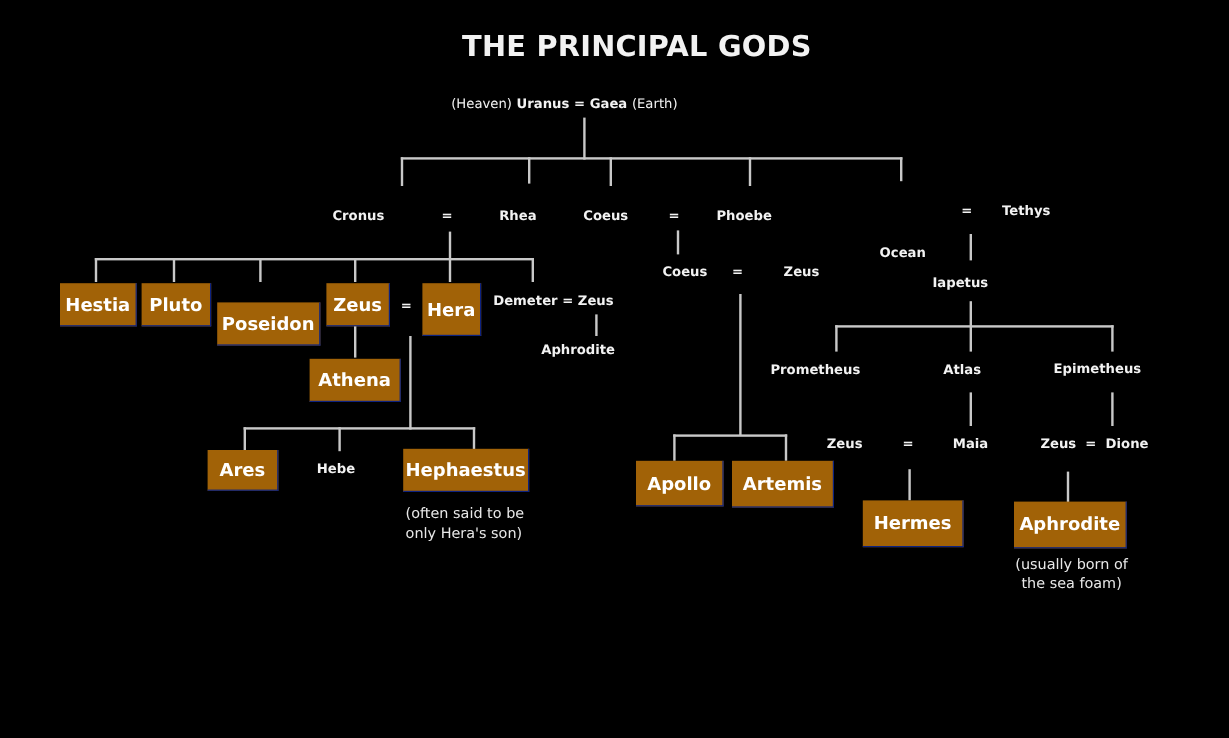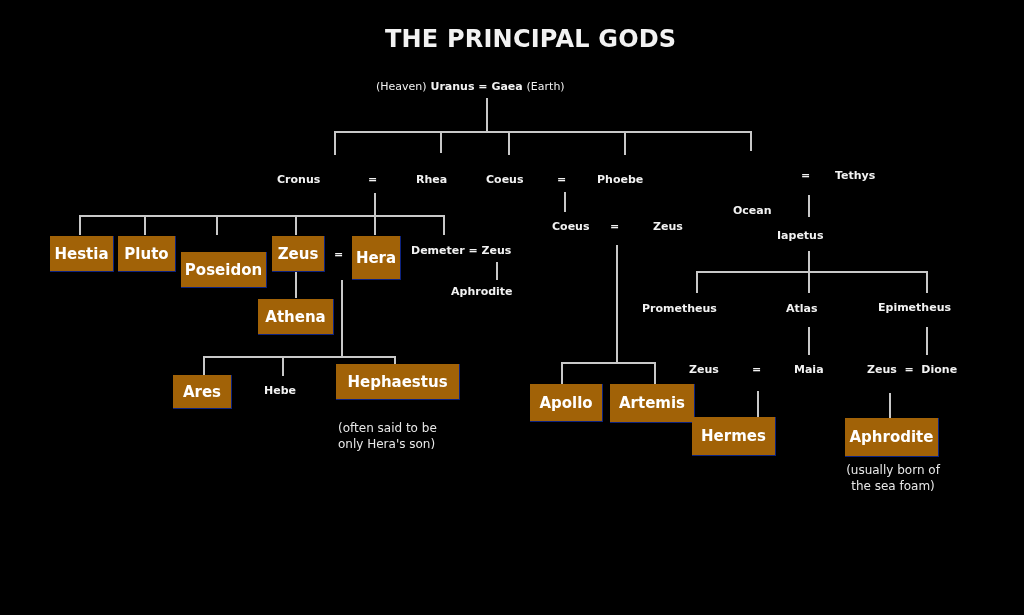--- a/index.html
+++ b/index.html
@@ -67,21 +67,21 @@
 
 <div class="ln v" style="left:295px; top:272px; height:26px;"></div>
 <div class="box" style="left:258px; top:299px; width:76px; height:36px;">Athena</div>
 <div class="ln v" style="left:341px; top:280px; height:78px;"></div>
 <div class="ln h" style="left:203px; top:356px; width:193px;"></div>
 <div class="ln v" style="left:203px; top:356px; height:20px;"></div>
 <div class="ln v" style="left:282px; top:356px; height:20px;"></div>
 <div class="ln v" style="left:394px; top:356px; height:20px;"></div>
 <div class="box" style="left:173px; top:375px; width:59px; height:34px;">Ares</div>
 <div class="t" style="left:264px; top:382px;">Hebe</div>
-<div class="box" style="left:336px; top:364px; width:124px; height:36px;text-align:right;">Hephaestus</div>
+<div class="box" style="left:336px; top:374px; width:105px; height:36px;text-align:right;">Hephaestus</div>
 <div class="note" style="left:338px; top:420px; text-align:left;">
   <div>(often said to be</div>
   <div>only Hera's son)</div>
 </div>
 
 <div class="ln v" style="left:564px; top:192px; height:20px;"></div>
 <div class="t" style="left:552px; top:218px;">Coeus</div>
 <div class="t" style="left:610px; top:218px;">=</div>
 <div class="t" style="left:653px; top:218px;">Zeus</div>
 <div class="ln v" style="left:616px; top:245px; height:118px;"></div>
@@ -101,18 +101,18 @@
 <div class="t" style="left:786px; top:300px;">Atlas</div>
 <div class="t" style="left:878px; top:299px;">Epimetheus</div>
 <div class="ln v" style="left:808px; top:327px; height:28px;"></div>
 <div class="ln v" style="left:926px; top:327px; height:28px;"></div>
 <div class="t" style="left:689px; top:361px;">Zeus</div>
 <div class="t" style="left:752px; top:361px;">=</div>
 <div class="t" style="left:794px; top:361px;">Maia</div>
 <div class="t" style="left:867px; top:361px; white-space:pre;">Zeus  =  Dione</div>
 <div class="ln v" style="left:757px; top:391px; height:26px;"></div>
 <div class="ln v" style="left:889px; top:393px; height:26px;"></div>
-<div class="box" style="left:692px; top:417px; width:84px; height:39px;">Hermes</div>
+<div class="box" style="left:719px; top:417px; width:84px; height:39px;">Hermes</div>
 <div class="box" style="left:845px; top:418px; width:94px; height:39px;">Aphrodite</div>
 <div class="note" style="left:840px; top:462px; width:106px;">
   <div>(usually born of</div>
   <div>the sea foam)</div>
 </div>
 
 </body></html>

